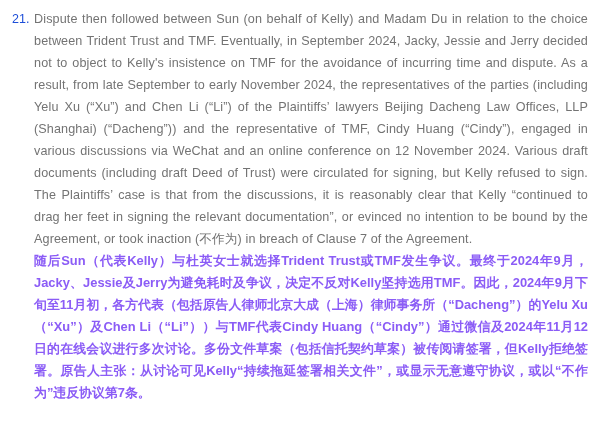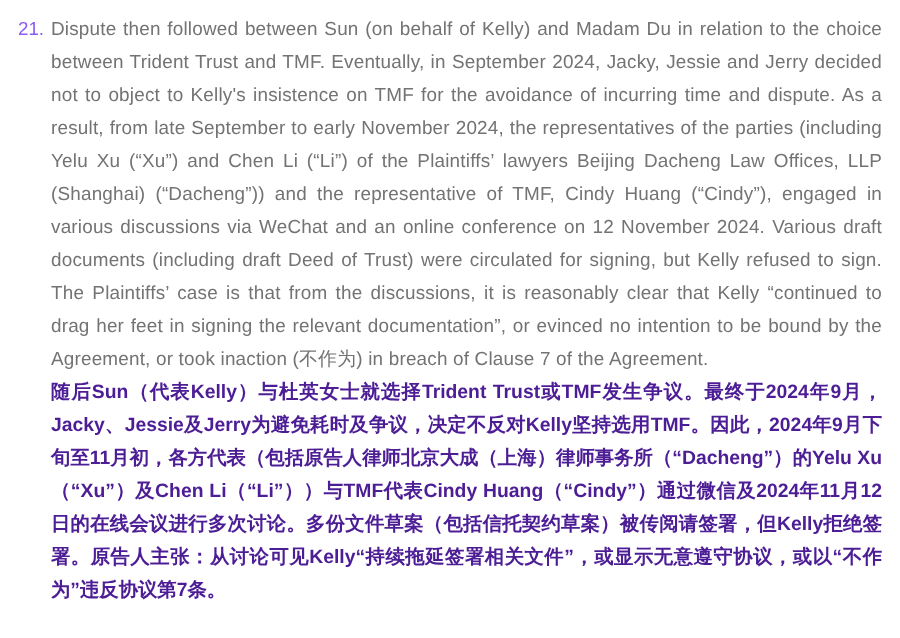--- a/index.html
+++ b/index.html
@@ -25,39 +25,39 @@
     display: flex;
     align-items: flex-start;
   }
   .para-num {
     width: 22px;
     flex: 0 0 22px;
     text-align: center;
     padding-right: 8px;
     font-size: 12.5px;
     line-height: 22px;
-    color: #8b5cf6;
+    color: #1d4ed8;
     box-sizing: border-box;
   }
   .para-body {
     flex: 1 1 auto;
     min-width: 0;
   }
   .en-text {
     font-size: 12.6px;
     line-height: 22px;
     text-align: justify;
     color: #737373;
     letter-spacing: 0.01em;
   }
   .zh-text {
     font-size: 12.9px;
     line-height: 22px;
     text-align: justify;
-    color: #4c1d95;
+    color: #8b5cf6;
     font-weight: 700;
     margin-top: 0px;
   }
 </style>
 </head>
 <body>
 
 <div class="page">
   <div class="para">
     <div class="para-num">21.</div>

